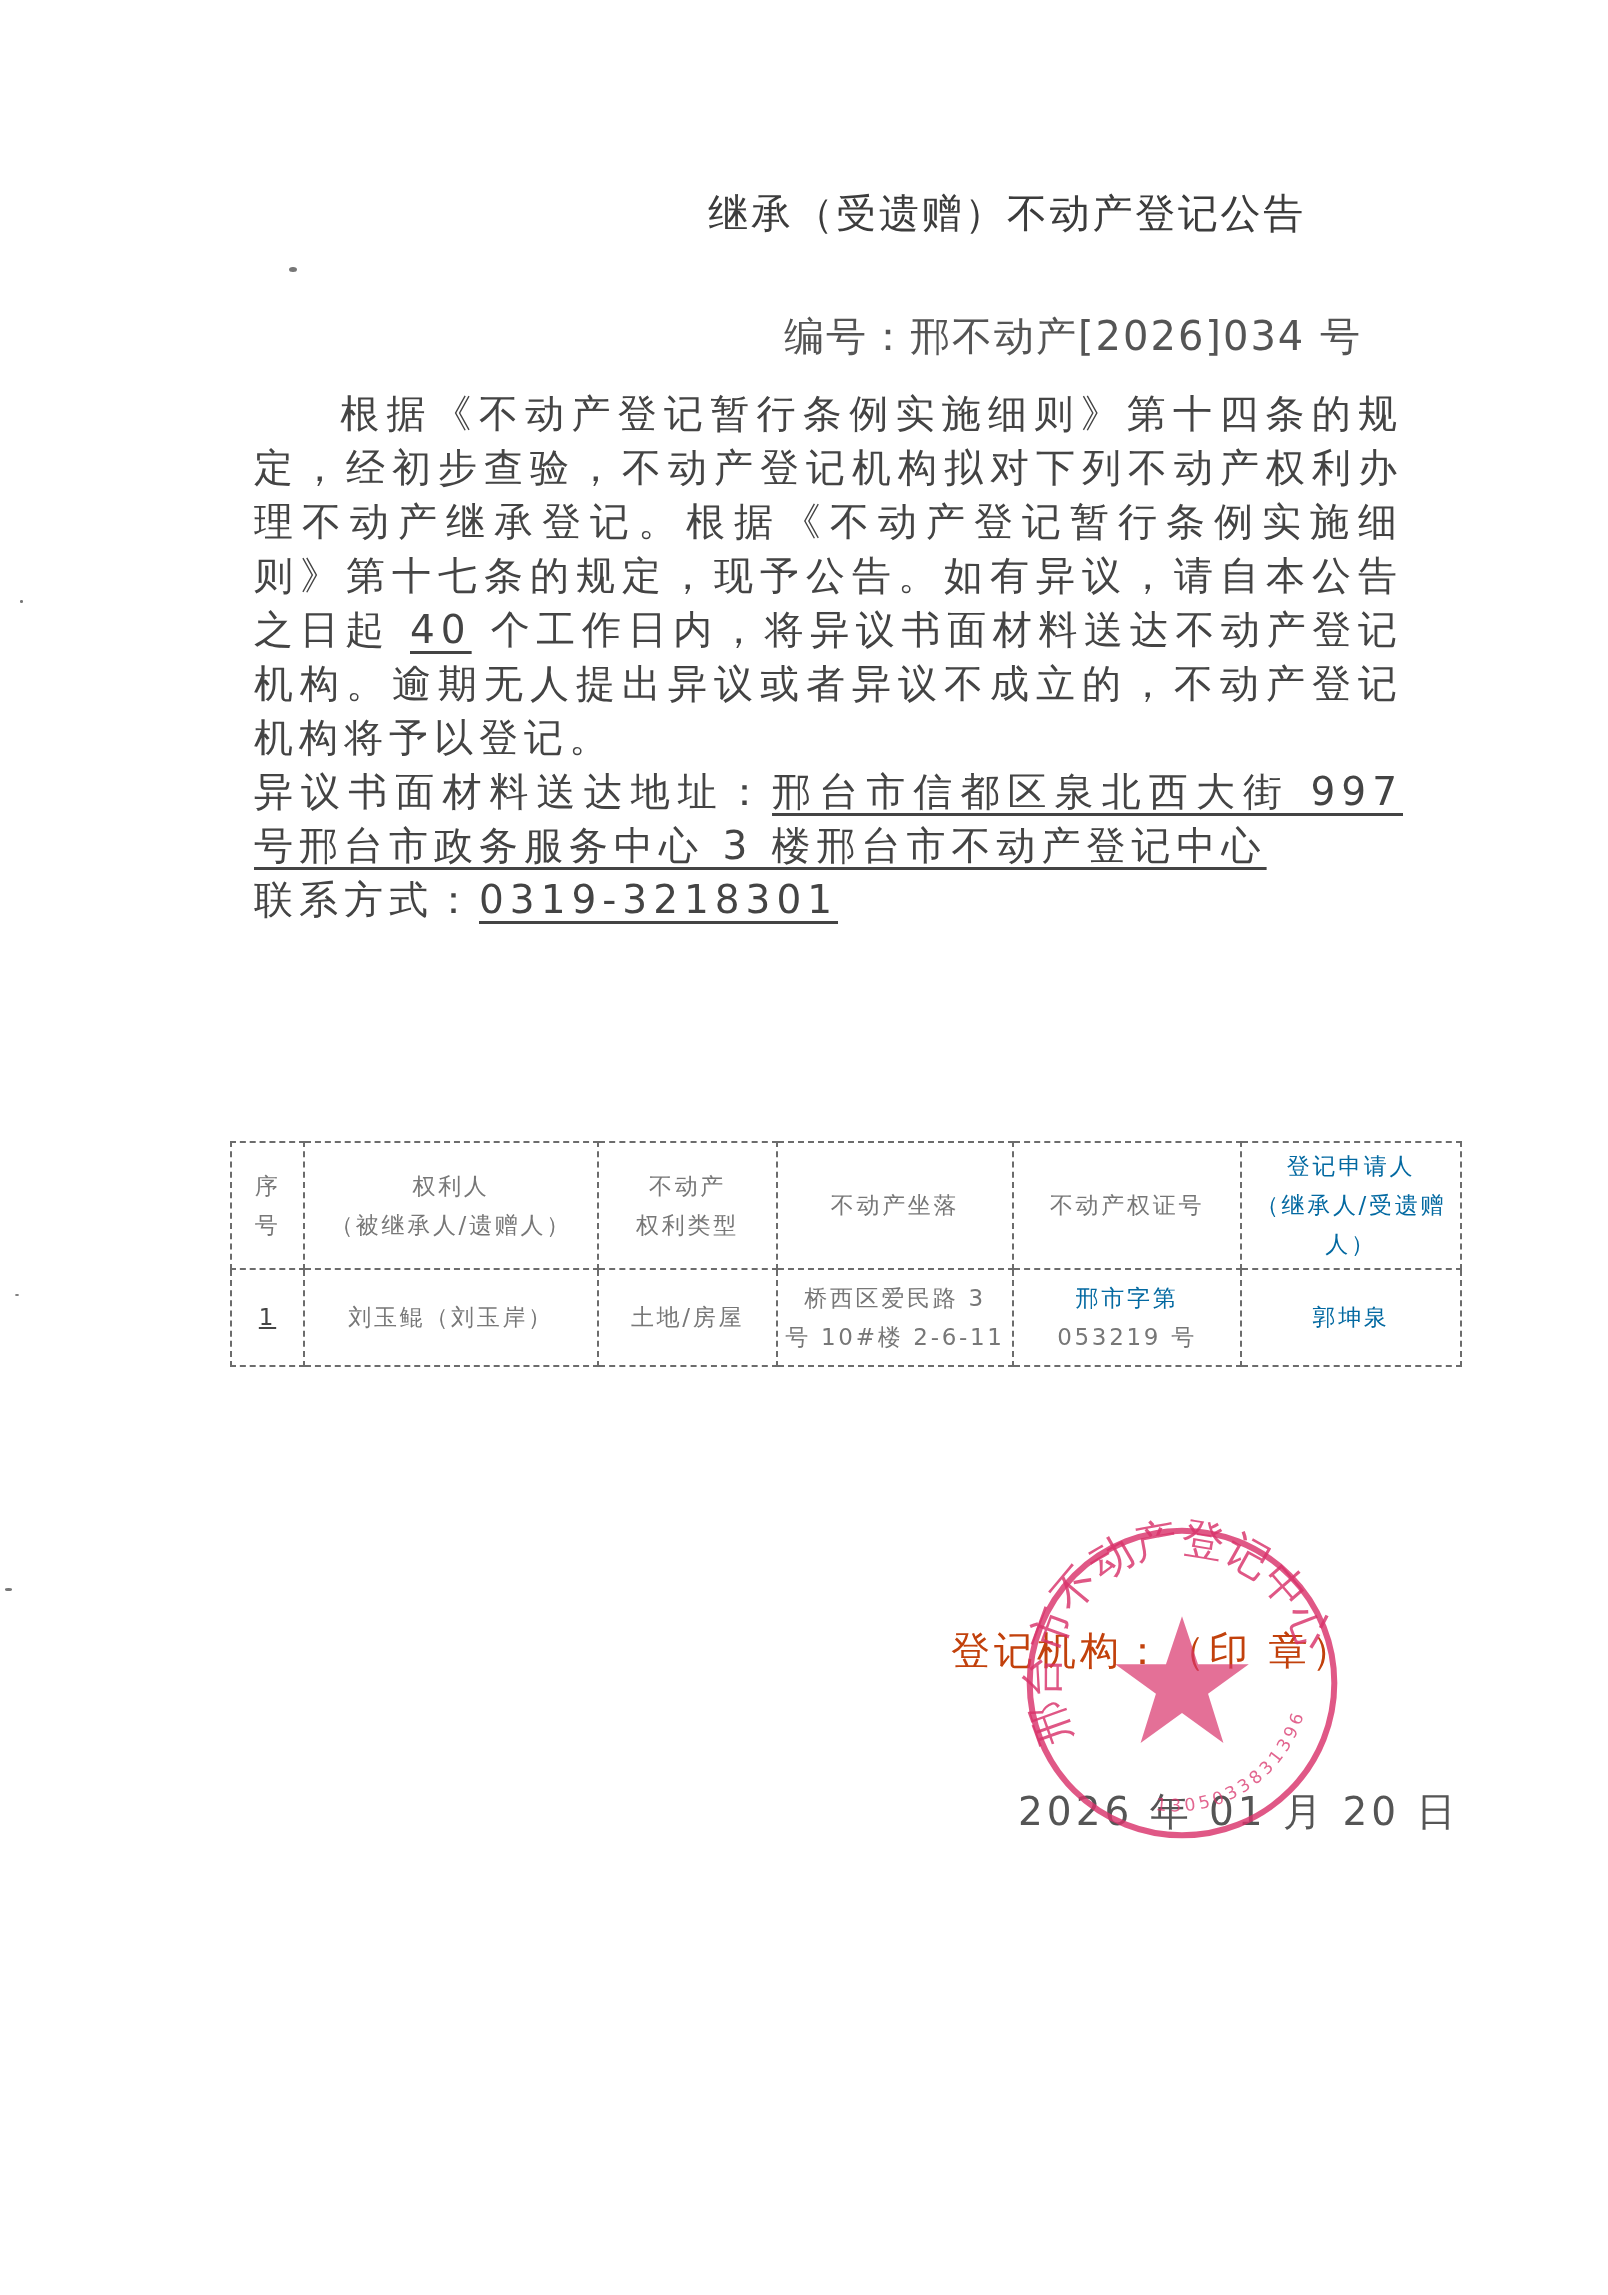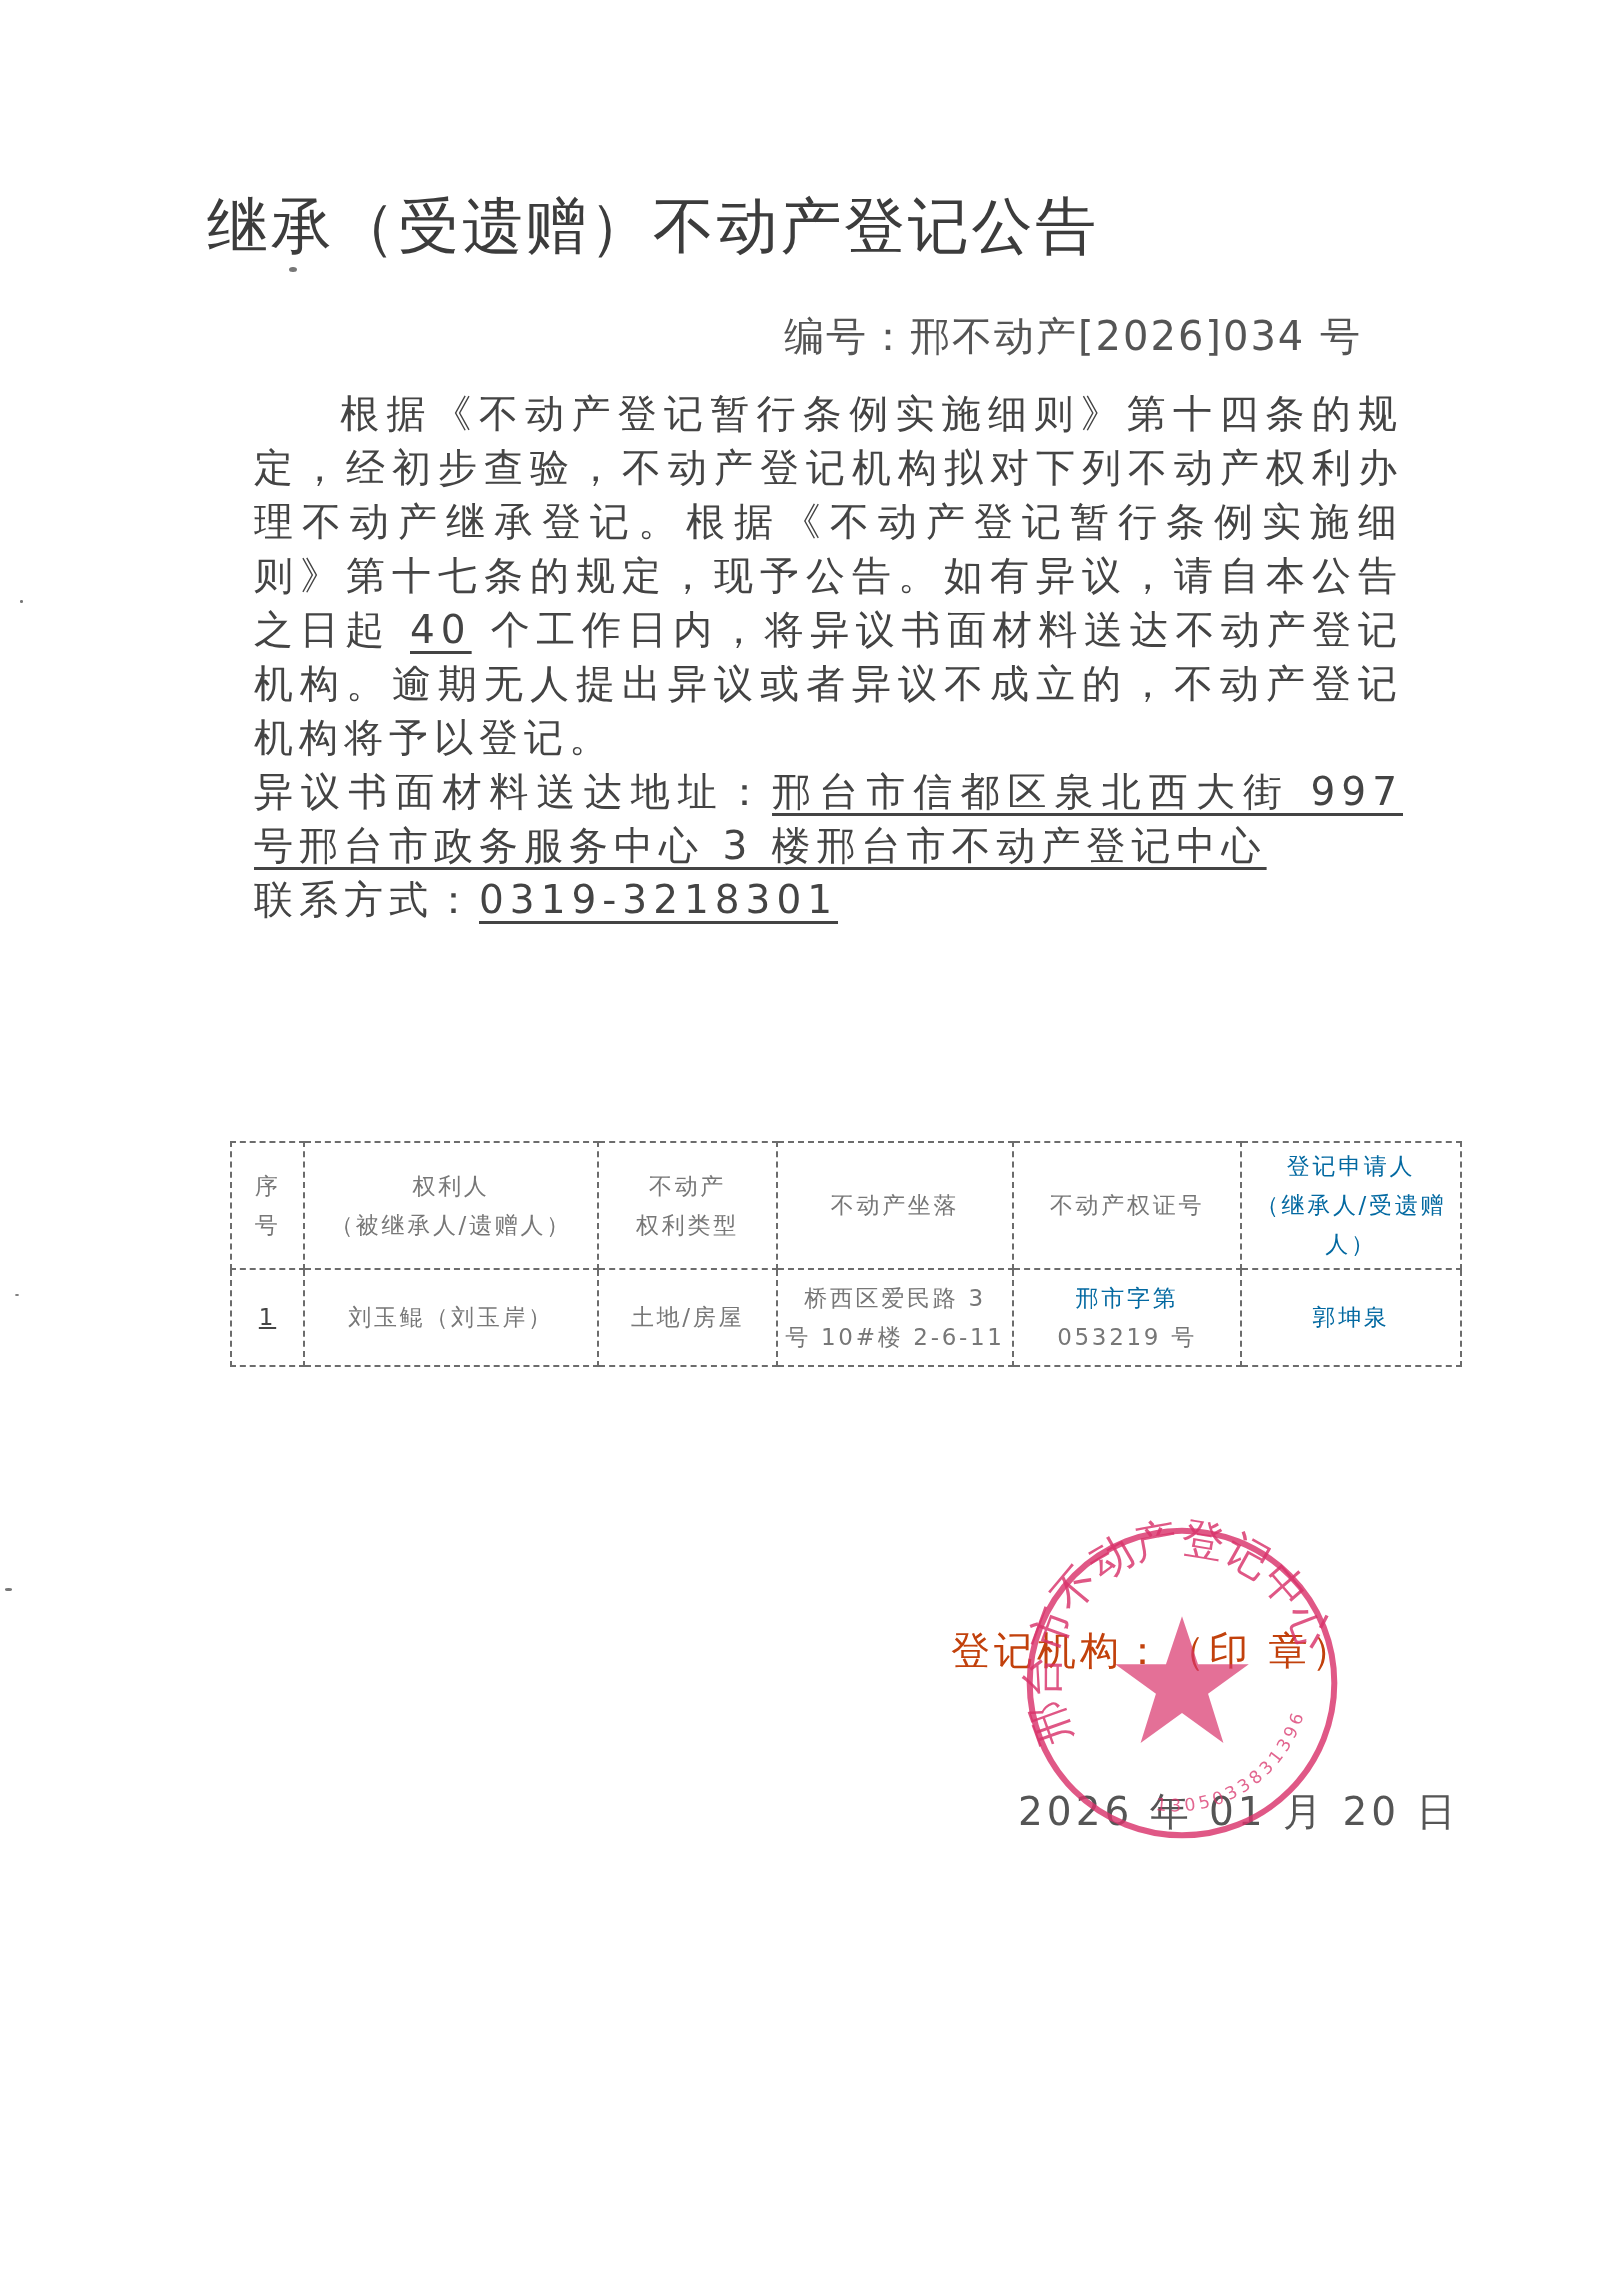--- a/index.html
+++ b/index.html
@@ -1,19 +1,19 @@
 <!DOCTYPE html>
 <html style="font-size:10.7px"><head>
 <meta charset="utf-8">
 <style>
   html, body { margin: 0; padding: 0; background: #ffffff; }
   body { width: 1609px; height: 2295px; position: relative; overflow: hidden;
          font-family: "DejaVu Sans", "Liberation Sans", sans-serif; color: #4a4a4a; }
   .abs { position: absolute; }
-  .title { left: 0; width: 1306px; top: 186px; text-align: center; font-size: 61px;
+  .title { left: 0; width: 1306px; top: 186px; text-align: right; font-size: 40px;
            letter-spacing: 2.7px; color: #3c3c3c; font-weight: normal; }
   .docno { right: 247px; top: 309px; font-size: 40px; letter-spacing: 2px; color: #555; }
   .body-text { left: 254px; width: 1149px; top: 387px; font-size: 39px; line-height: 54px;
                letter-spacing: 6px; color: #444; text-align: justify; }
   .body-text .indent { display: inline-block; width: 85px; }
   .u { text-decoration: underline; text-decoration-thickness: 2.7px; text-underline-offset: 8px; }
   table.reg { position: absolute; left: 230px; top: 1141px; border-collapse: collapse;
               font-size: 23px; color: #777; letter-spacing: 2.7px; }
   table.reg td, table.reg th { border: 2px dashed #6c6c6c; text-align: center; vertical-align: middle;
               font-weight: normal; padding: 4px 6.7px; line-height: 39px; }

